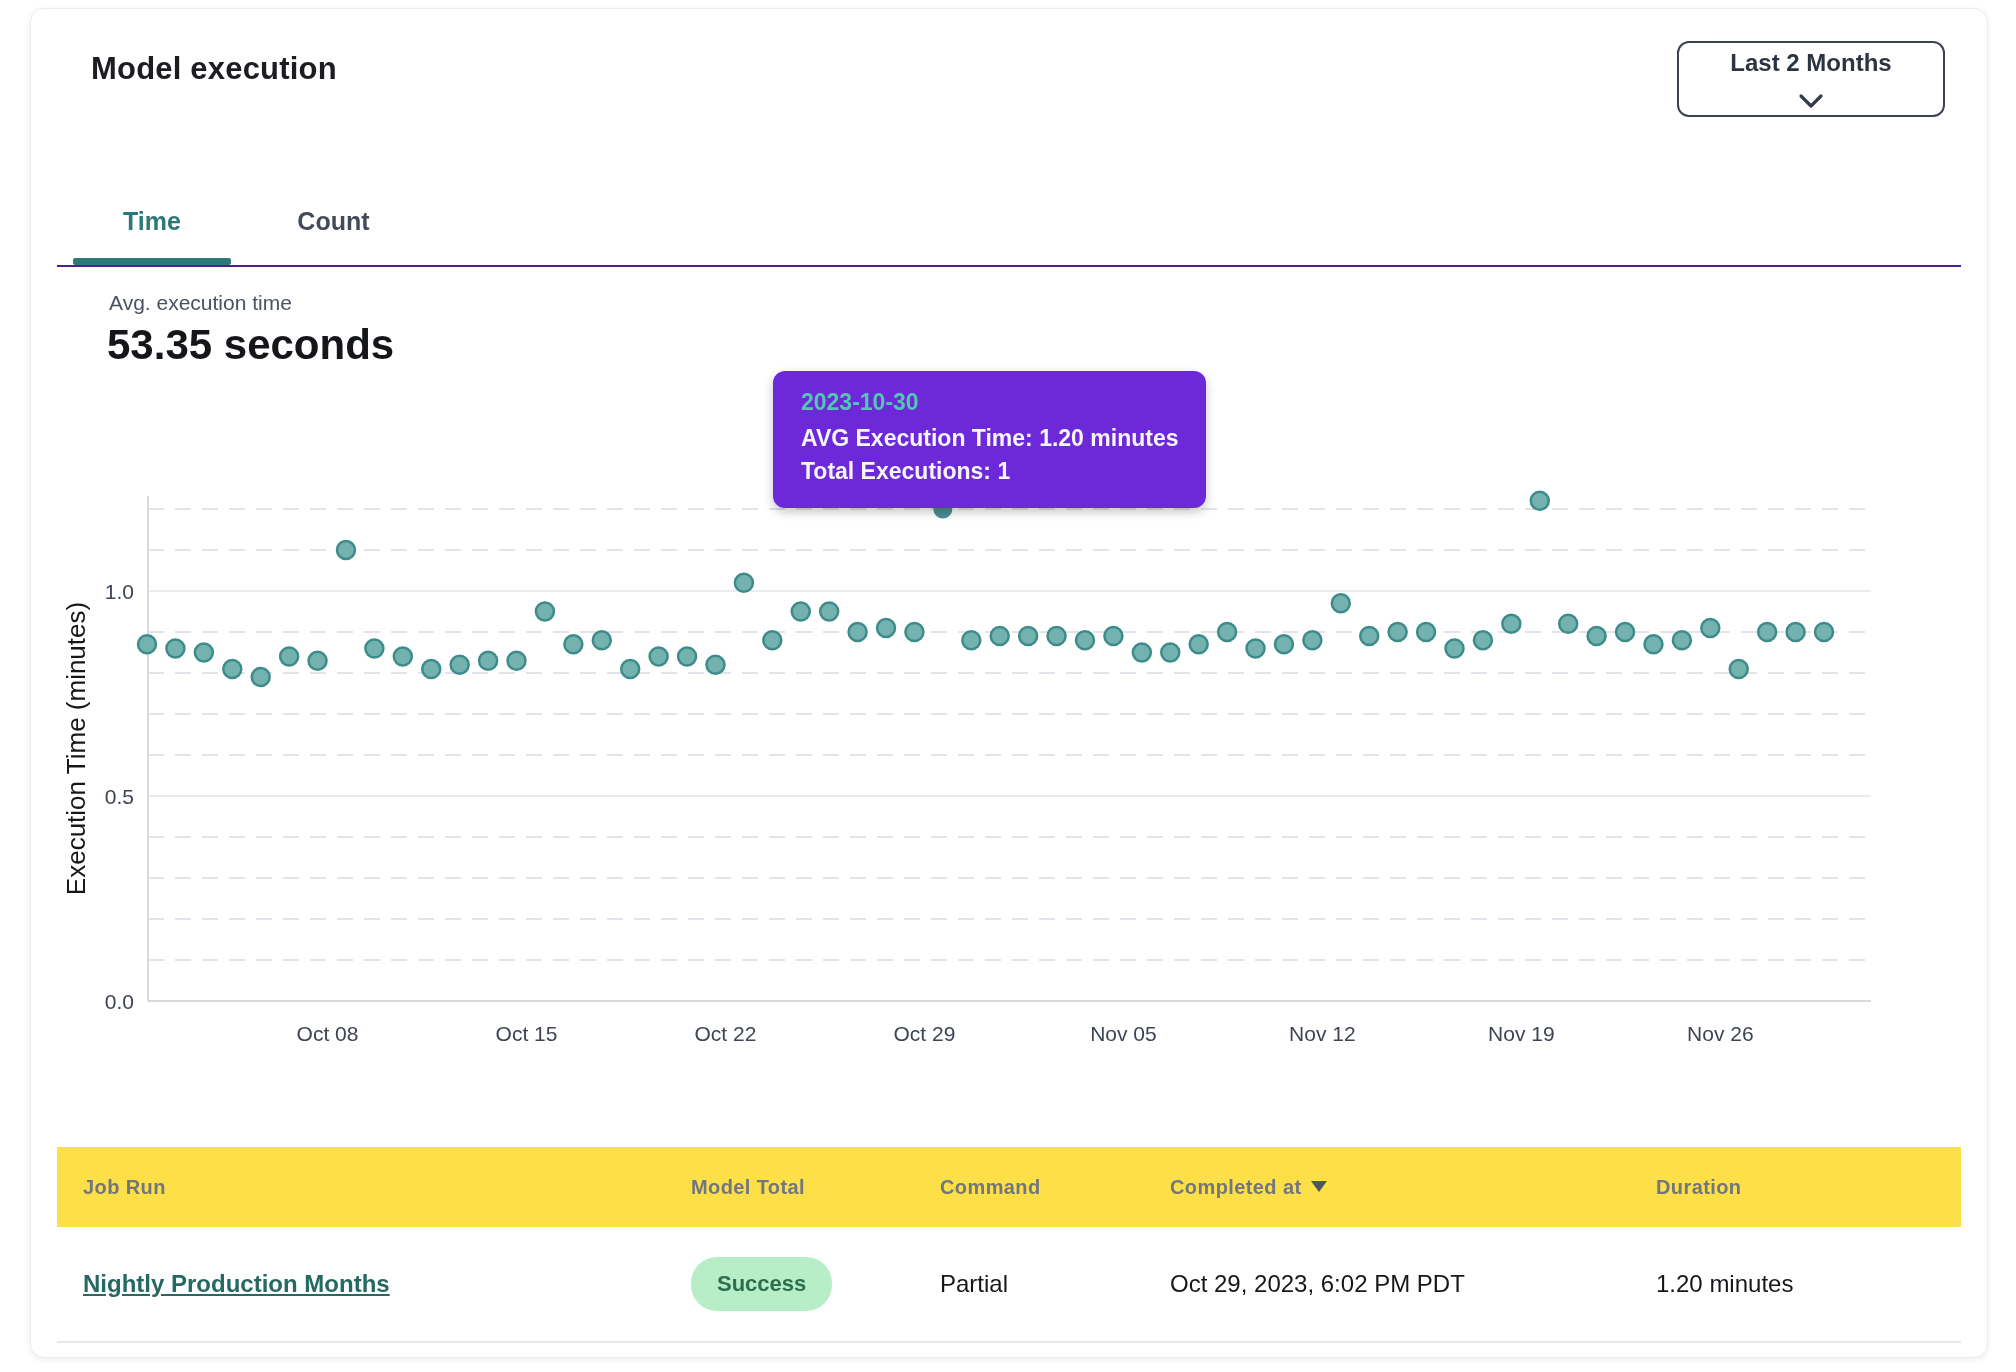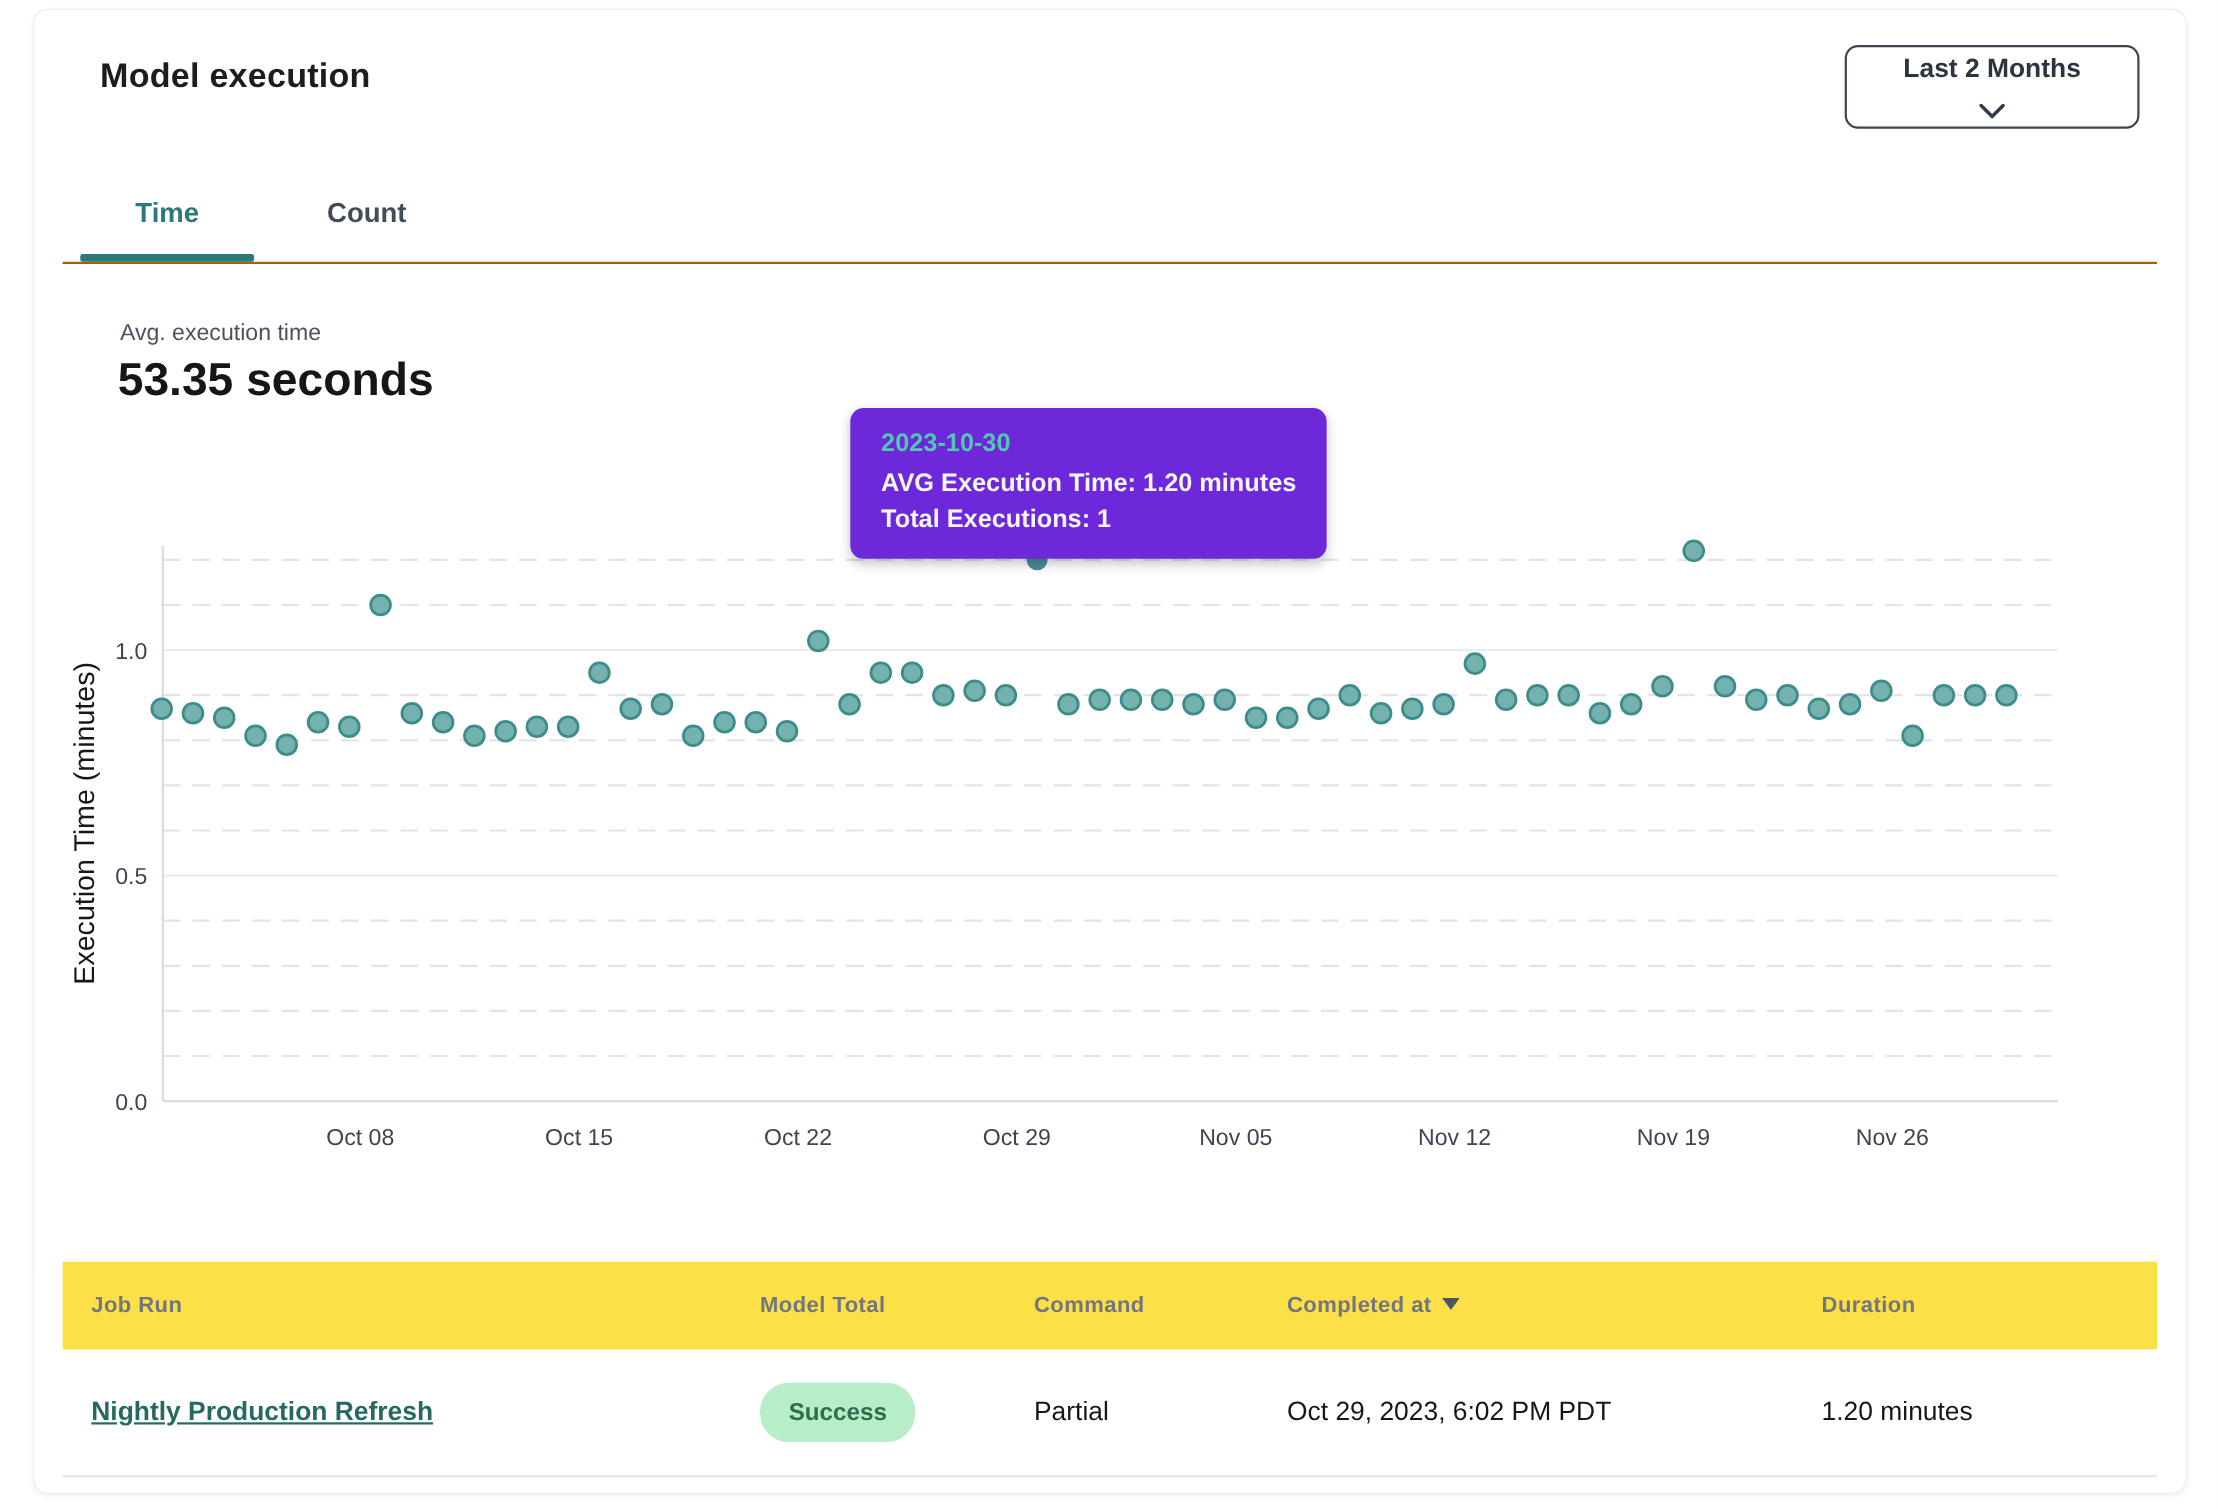--- a/index.html
+++ b/index.html
@@ -8,21 +8,21 @@
         border:1px solid #ececee;border-radius:14px;box-shadow:0 2px 6px rgba(20,24,34,.07);}
 
   
   .title{position:absolute;left:60px;top:42px;font-size:31px;font-weight:600;color:#1b1d21;letter-spacing:.2px;}
   .range-btn{position:absolute;left:1646px;top:32px;width:268px;height:76px;border:2px solid #3c4452;border-radius:12px;
              background:#fff;display:flex;align-items:center;justify-content:center;gap:16px;cursor:pointer;box-sizing:border-box;flex-direction:column;}
   .range-btn .lbl{font-size:24px;font-weight:600;color:#2c3442;}
   .chev{display:inline-block;line-height:0;}
 
   
-  .tabbar{position:absolute;left:26px;top:150px;width:1904px;height:79px;border-bottom:2px solid #a16207;}
+  .tabbar{position:absolute;left:26px;top:177px;width:1904px;height:79px;border-bottom:2px solid #4c1d95;}
   .tab{display:inline-block;vertical-align:bottom;height:77px;line-height:70px;text-align:center;font-size:25px;cursor:pointer;position:relative;}
   .tab.t-time{min-width:158px;margin-left:16px;font-weight:700;color:#2d7878;}
   .tab.t-time::after{content:"";position:absolute;left:0;right:0;bottom:-2px;height:7px;background:#2d7878;border-radius:2px;}
   .tab.t-count{min-width:100px;margin-left:48px;font-weight:600;color:#434b59;}
 
   
   .sum-label{position:absolute;left:78px;top:282px;font-size:21px;color:#4a5260;}
   .sum-value{position:absolute;left:76px;top:312px;font-size:42px;font-weight:600;color:#141619;}
 
   
@@ -181,21 +181,21 @@
 
     <div class="table">
       <div class="thead">
         <div class="th">Job Run</div>
         <div class="th">Model Total</div>
         <div class="th">Command</div>
         <div class="th"><span>Completed at</span><span class="sort-caret"></span></div>
         <div class="th">Duration</div>
       </div>
       <div class="trow">
-        <div class="td"><span class="joblink">Nightly Production Refresh</span></div>
+        <div class="td"><span class="joblink">Nightly Production Months</span></div>
         <div class="td"><span class="badge">Success</span></div>
         <div class="td">Partial</div>
         <div class="td">Oct 29, 2023, 6:02 PM PDT</div>
         <div class="td">1.20 minutes</div>
       </div>
     </div>
 
   </div>
 </div>
 

